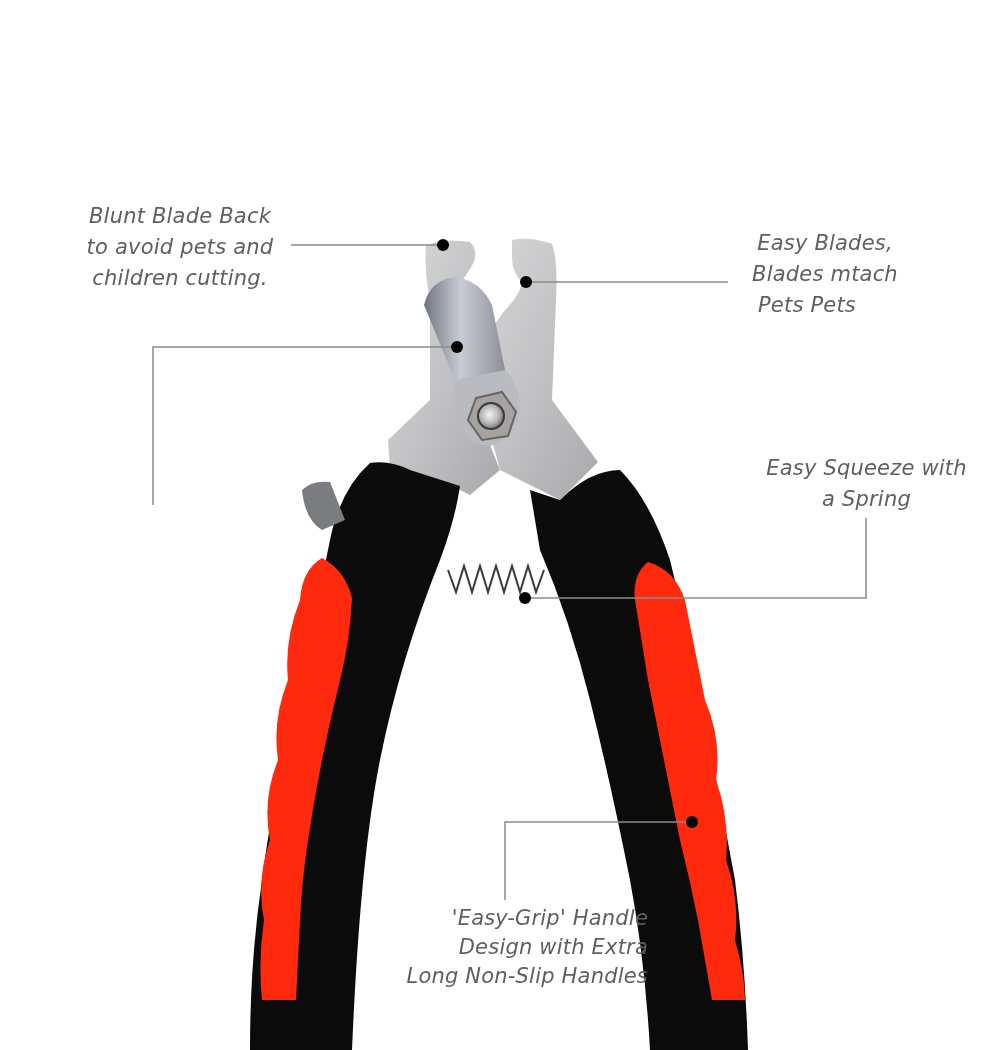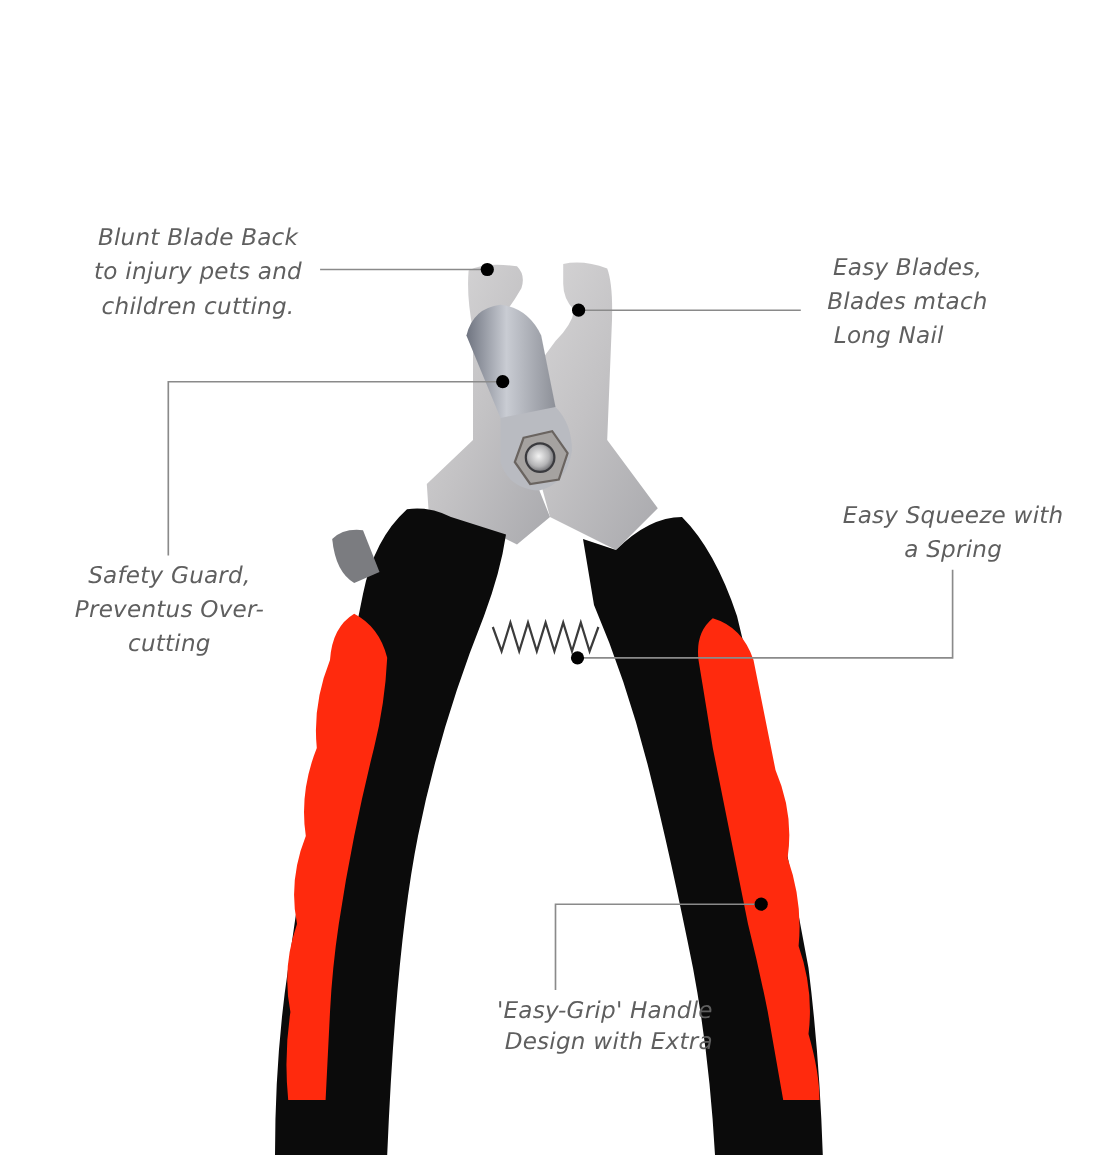--- a/index.html
+++ b/index.html
@@ -81,39 +81,35 @@
       <circle cx="443" cy="245" r="6"></circle>
       <circle cx="526" cy="282" r="6"></circle>
       <circle cx="457" cy="347" r="6"></circle>
       <circle cx="525" cy="598" r="6"></circle>
       <circle cx="692" cy="822" r="6"></circle>
     </g>
   </svg>
 
   <div class="label" style="left:80px; top:201px; width:200px;">
     <span>Blunt Blade Back</span>
-    <span>to injury pets and</span>
+    <span>to avoid pets and</span>
     <span>children cutting.</span>
   </div>
 
   <div class="label" style="left:730px; top:228px; width:190px;">
     <span>Easy Blades,</span>
     <span>Blades mtach</span>
-    <span style="text-align:left; padding-left:28px;">Long Nail</span>
+    <span style="text-align:left; padding-left:28px;">Pets Pets</span>
   </div>
 
-  <div class="label" style="left:58px; top:508px; width:192px;">
-    <span>Safety Guard,</span>
-    <span>Preventus Over-</span>
-    <span>cutting</span>
-  </div>
 
   <div class="label" style="left:754px; top:453px; width:225px;">
     <span>Easy Squeeze with</span>
     <span>a Spring</span>
   </div>
 
   <div class="label" style="left:380px; top:904px; width:268px; line-height:29px;text-align:right;">
     <span>'Easy-Grip' Handle</span>
     <span>Design with Extra</span>
+    <span>Long Non-Slip Handles</span>
   </div>
 
 </div>
 
 </body></html>

